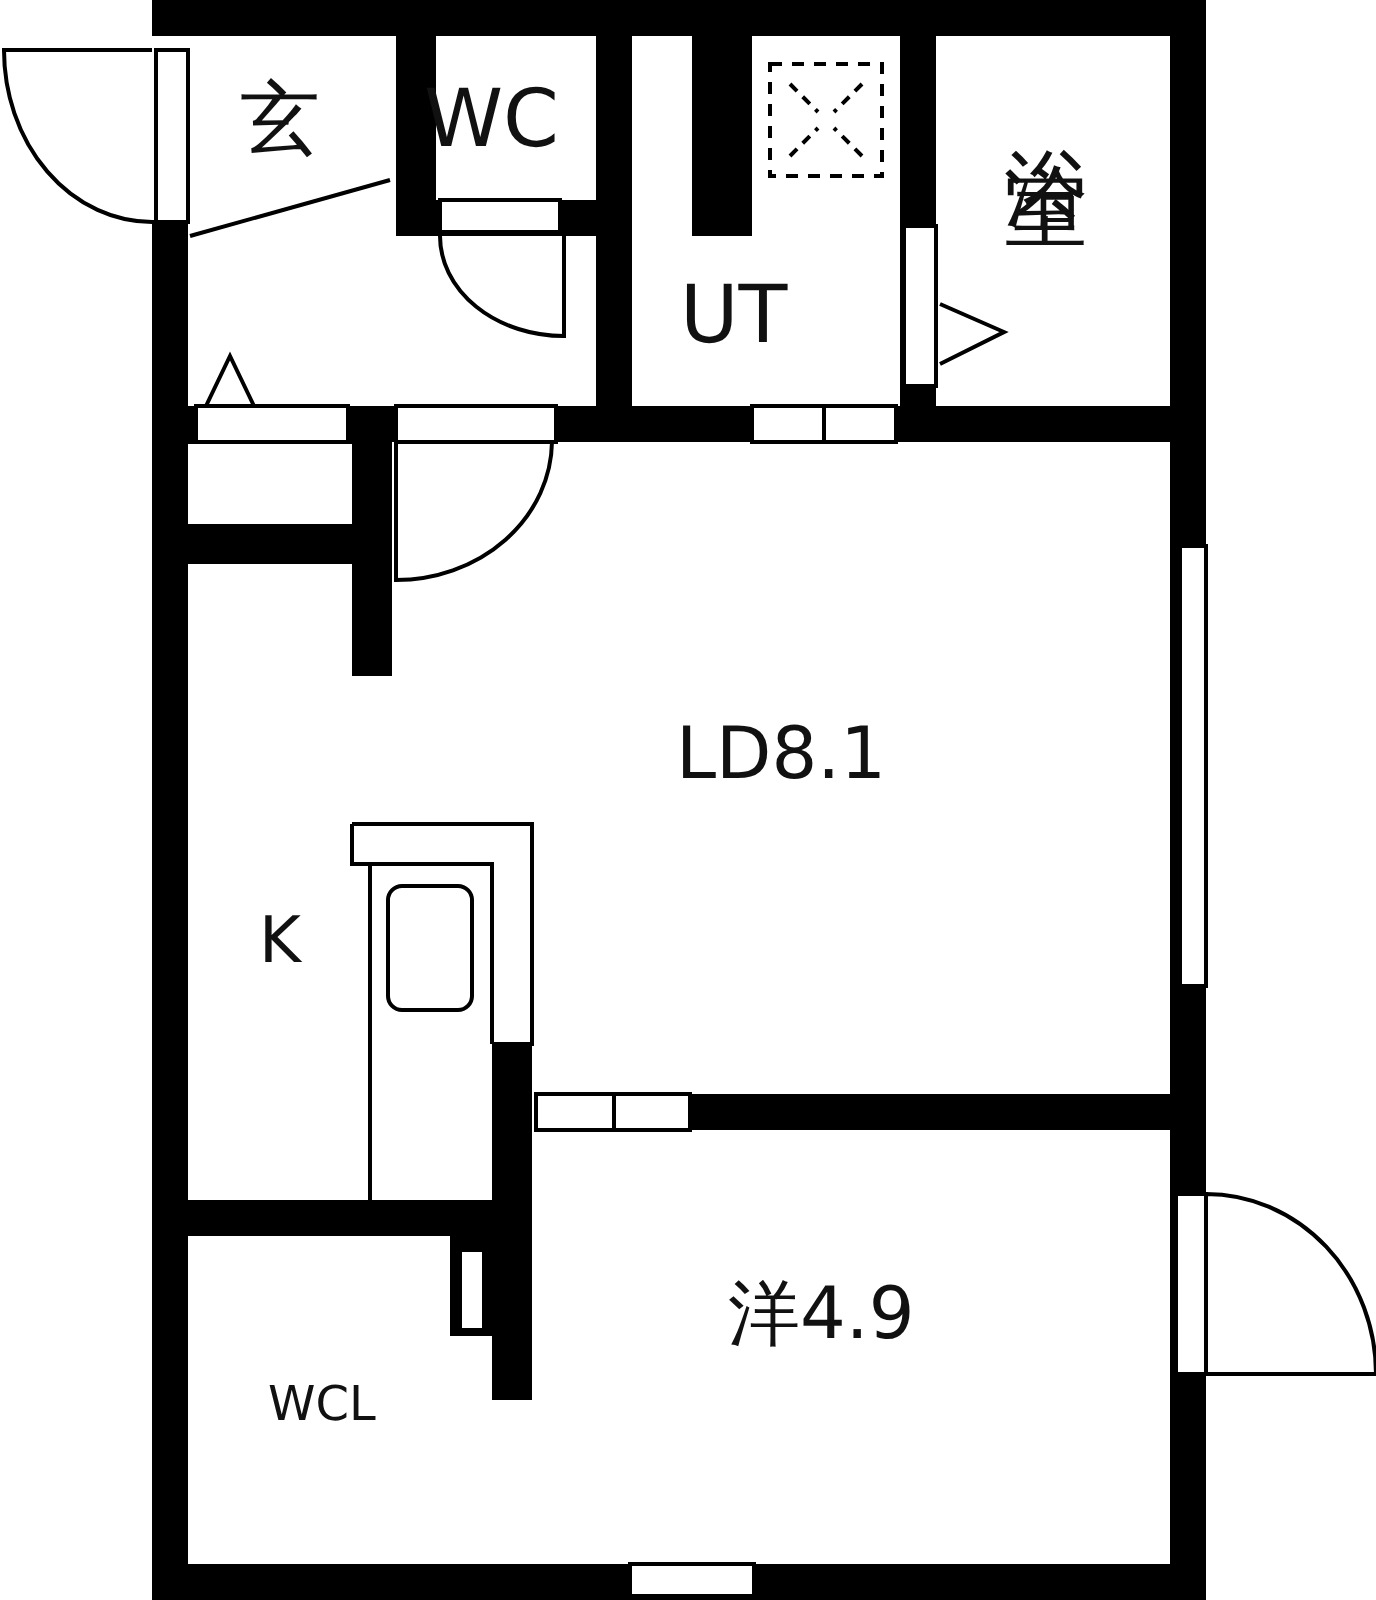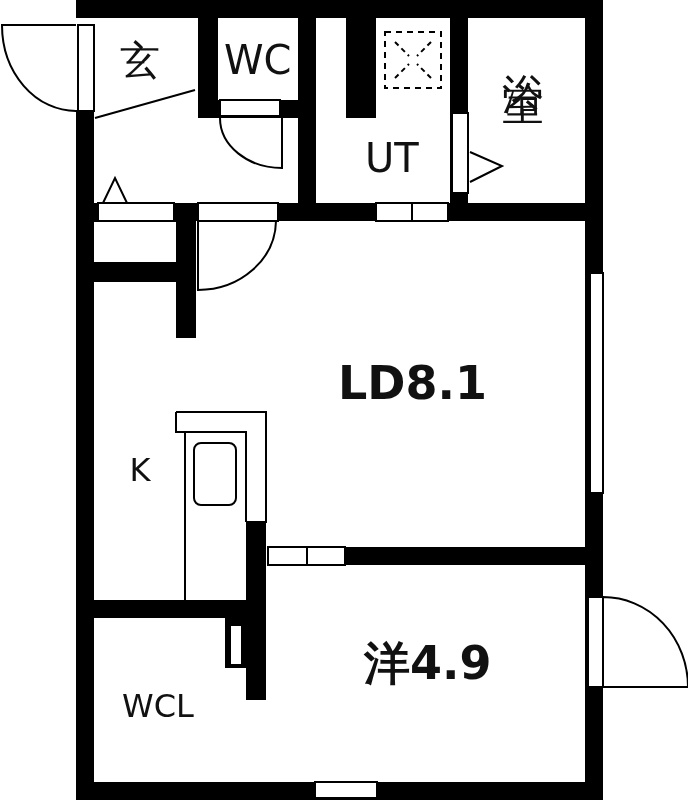--- a/index.html
+++ b/index.html
@@ -1,21 +1,21 @@
 <!DOCTYPE html>
 <html><head>
 <meta charset="utf-8">
 <style>
   html, body { margin:0; padding:0; background:#ffffff; }
   body { width:688px; height:800px; position:relative; overflow:hidden; font-family:"DejaVu Sans", "Liberation Sans", sans-serif; }
   #plan { position:absolute; left:0; top:0; }
   .lbl { position:absolute; color:#111; line-height:1; white-space:nowrap; font-family:"DejaVu Sans", sans-serif; }
-  .lbl-lg { font-size:46px; font-weight:700; }
+  .lbl-lg { font-size:36px; font-weight:400; }
   .lbl-md { font-size:40px; }
-  .lbl-sm { font-size:32px; }
+  .lbl-sm { font-size:24px;margin-left:12px; }
   .lbl-v { writing-mode:vertical-rl; font-size:42px; letter-spacing:8px; }
   .k-block { position:absolute; text-align:center; font-size:32px; line-height:1.15; color:#111; }
 </style>
 </head>
 <body>
 
 <svg id="plan" width="688" height="800" viewBox="0 0 688 800" xmlns="http://www.w3.org/2000/svg">
   <g fill="#000">
 
     <rect x="76" y="0" width="527" height="18"></rect>
@@ -72,21 +72,21 @@
 
     <path d="M176 412 L266 412 L266 522 L246 522 M176 412 L176 432 L246 432 L246 522"></path>
     <line x1="185" y1="432" x2="185" y2="600"></line>
     <rect x="194" y="443" width="42" height="62" rx="7"></rect>
 
     <line x1="94" y1="221" x2="176" y2="221"></line>
   </g>
 </svg>
 
 <div class="lbl lbl-md" style="left:120px;top:40px;">玄</div>
-<div class="lbl lbl-md" style="left:224px;top:40px;">WC</div>
-<div class="lbl lbl-md" style="left:365px;top:138px;">UT</div>
+<div class="lbl lbl-md" style="left:212px;top:40px;">WC</div>
+<div class="lbl lbl-md" style="left:340px;top:138px;">UT</div>
 <div class="lbl lbl-v" style="left:502px;top:40px;">浴室</div>
 <div class="lbl lbl-lg" style="left:338px;top:360px;">LD8.1</div>
 <div class="k-block" style="left:105px;top:452px;width:70px;">
   <div>K</div>
 </div>
 <div class="lbl lbl-lg" style="left:364px;top:640px;">洋4.9</div>
 <div class="lbl lbl-sm" style="left:122px;top:690px;">WCL</div>
 
 </body></html>

